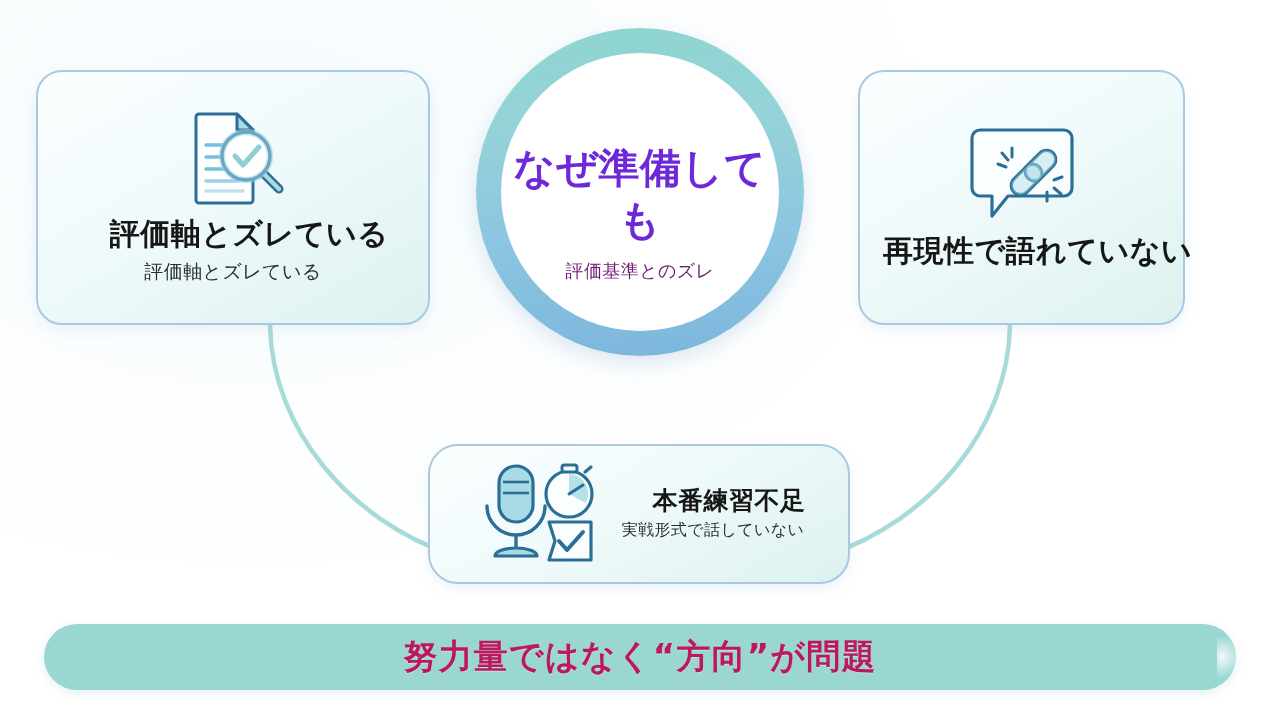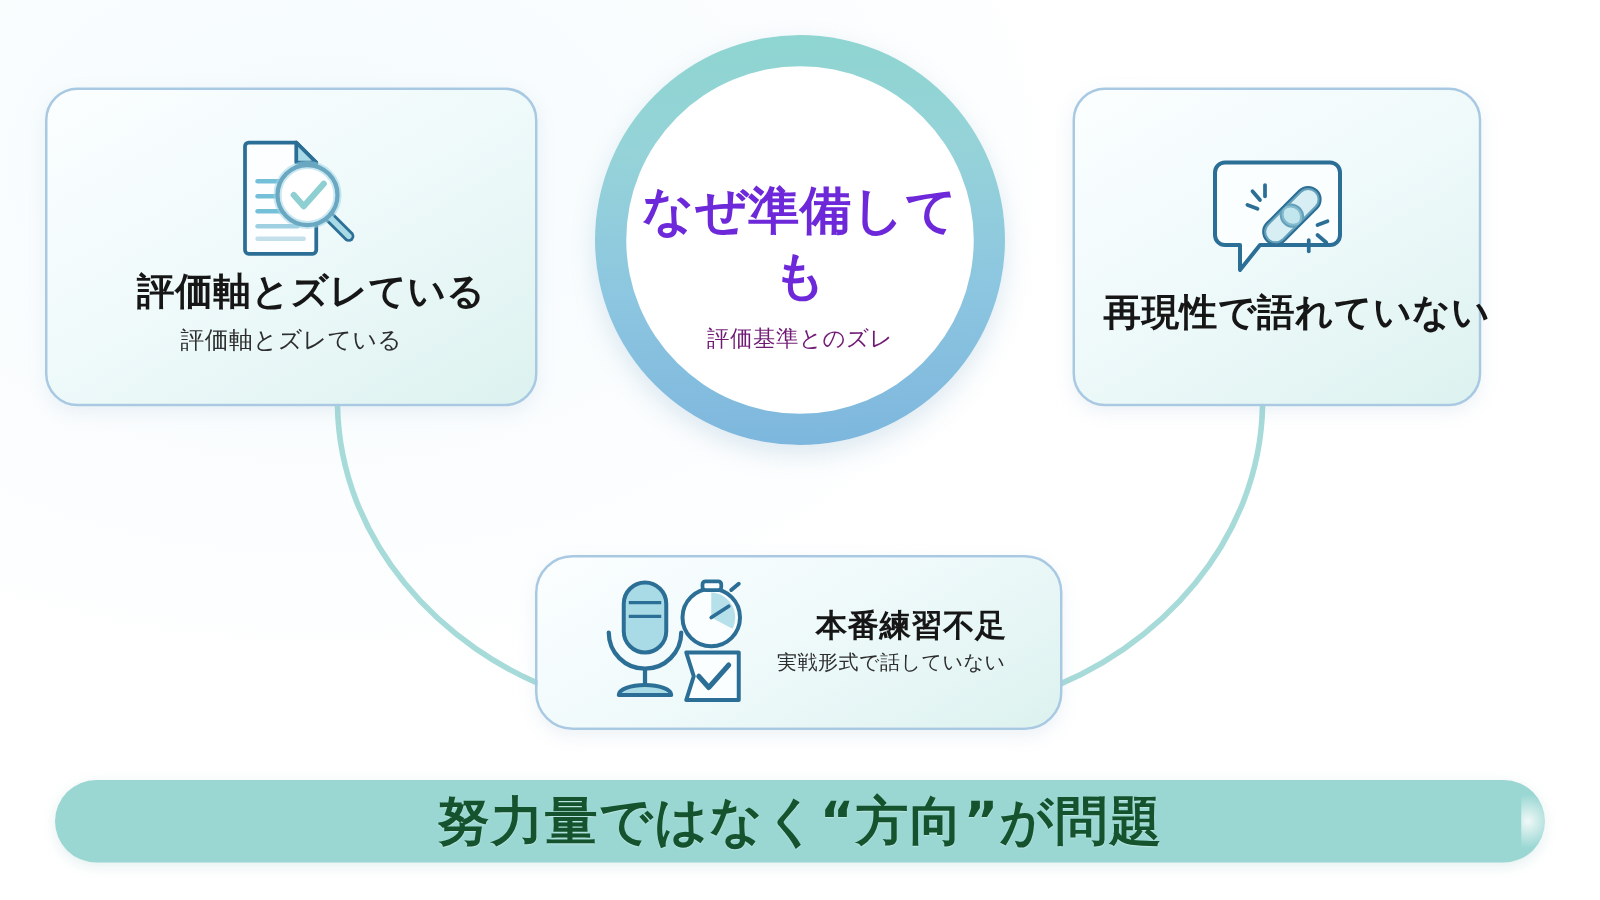--- a/index.html
+++ b/index.html
@@ -105,23 +105,23 @@
   #banner {
     position:absolute;
     left:44px; top:624px;
     width:1192px; height:66px;
     border-radius:33px;
     background:#9ad7d3;
     display:flex; align-items:center; justify-content:center;
     box-shadow:0 3px 10px rgba(130,180,180,0.22);
   }
   #banner-text {
-    font-size:42px;
+    font-size:34px;
     font-weight:700;
-    color:#14532d;
+    color:#be185d;
     letter-spacing:1.2px;
     text-shadow:0 1px 1px rgba(255,255,255,0.35);
   }
   #banner-notch {
     position:absolute;
     right:-7px; top:50%;
     transform:translateY(-50%);
     width:26px; height:42px;
     background:radial-gradient(ellipse at 20% 50%, rgba(255,255,255,0.85) 0%, rgba(255,255,255,0.0) 72%);
     pointer-events:none;

